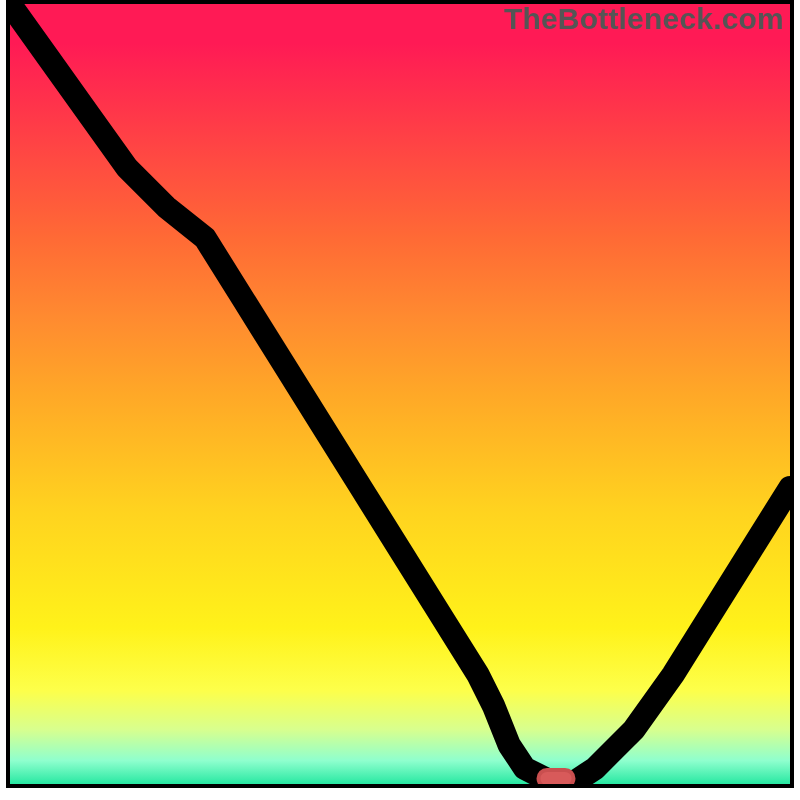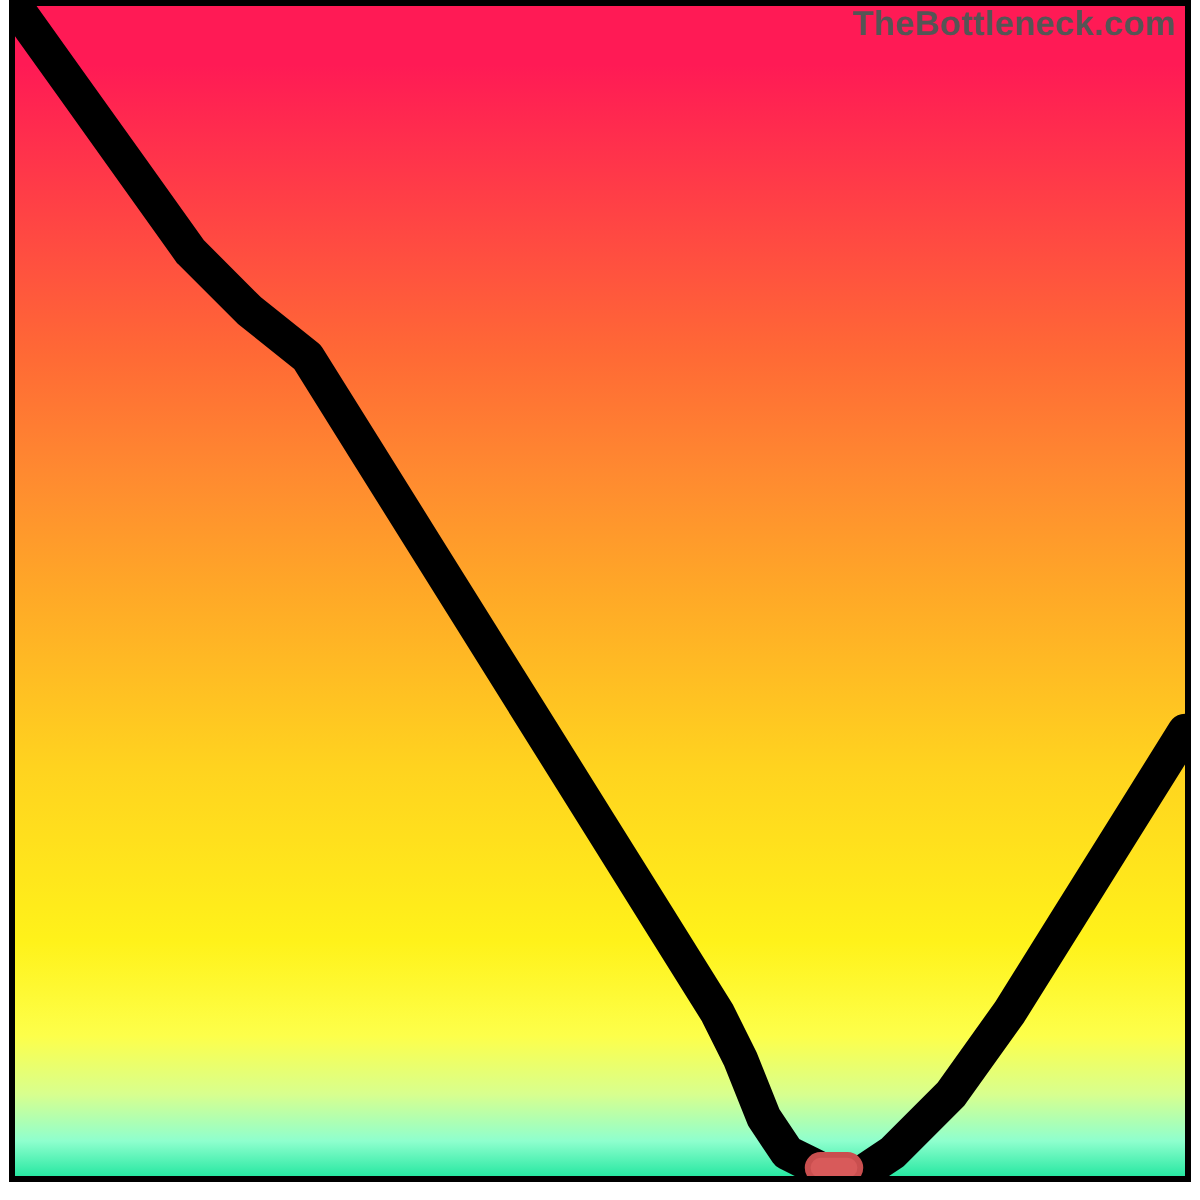--- a/index.html
+++ b/index.html
@@ -53,21 +53,21 @@
   }
   .marker {
     fill: #d85a5a;
     stroke: #c94f4f;
     stroke-width: 0.5;
   }
   .watermark {
     position: absolute;
     top: -2px;
     right: 6px;
-    font-size: 23px;
+    font-size: 30px;
     font-weight: 600;
     color: #555;
     white-space: nowrap;
     letter-spacing: 0.2px;
   }
 </style>
 </head>
 <body>
 
 <div class="plot-wrap">

